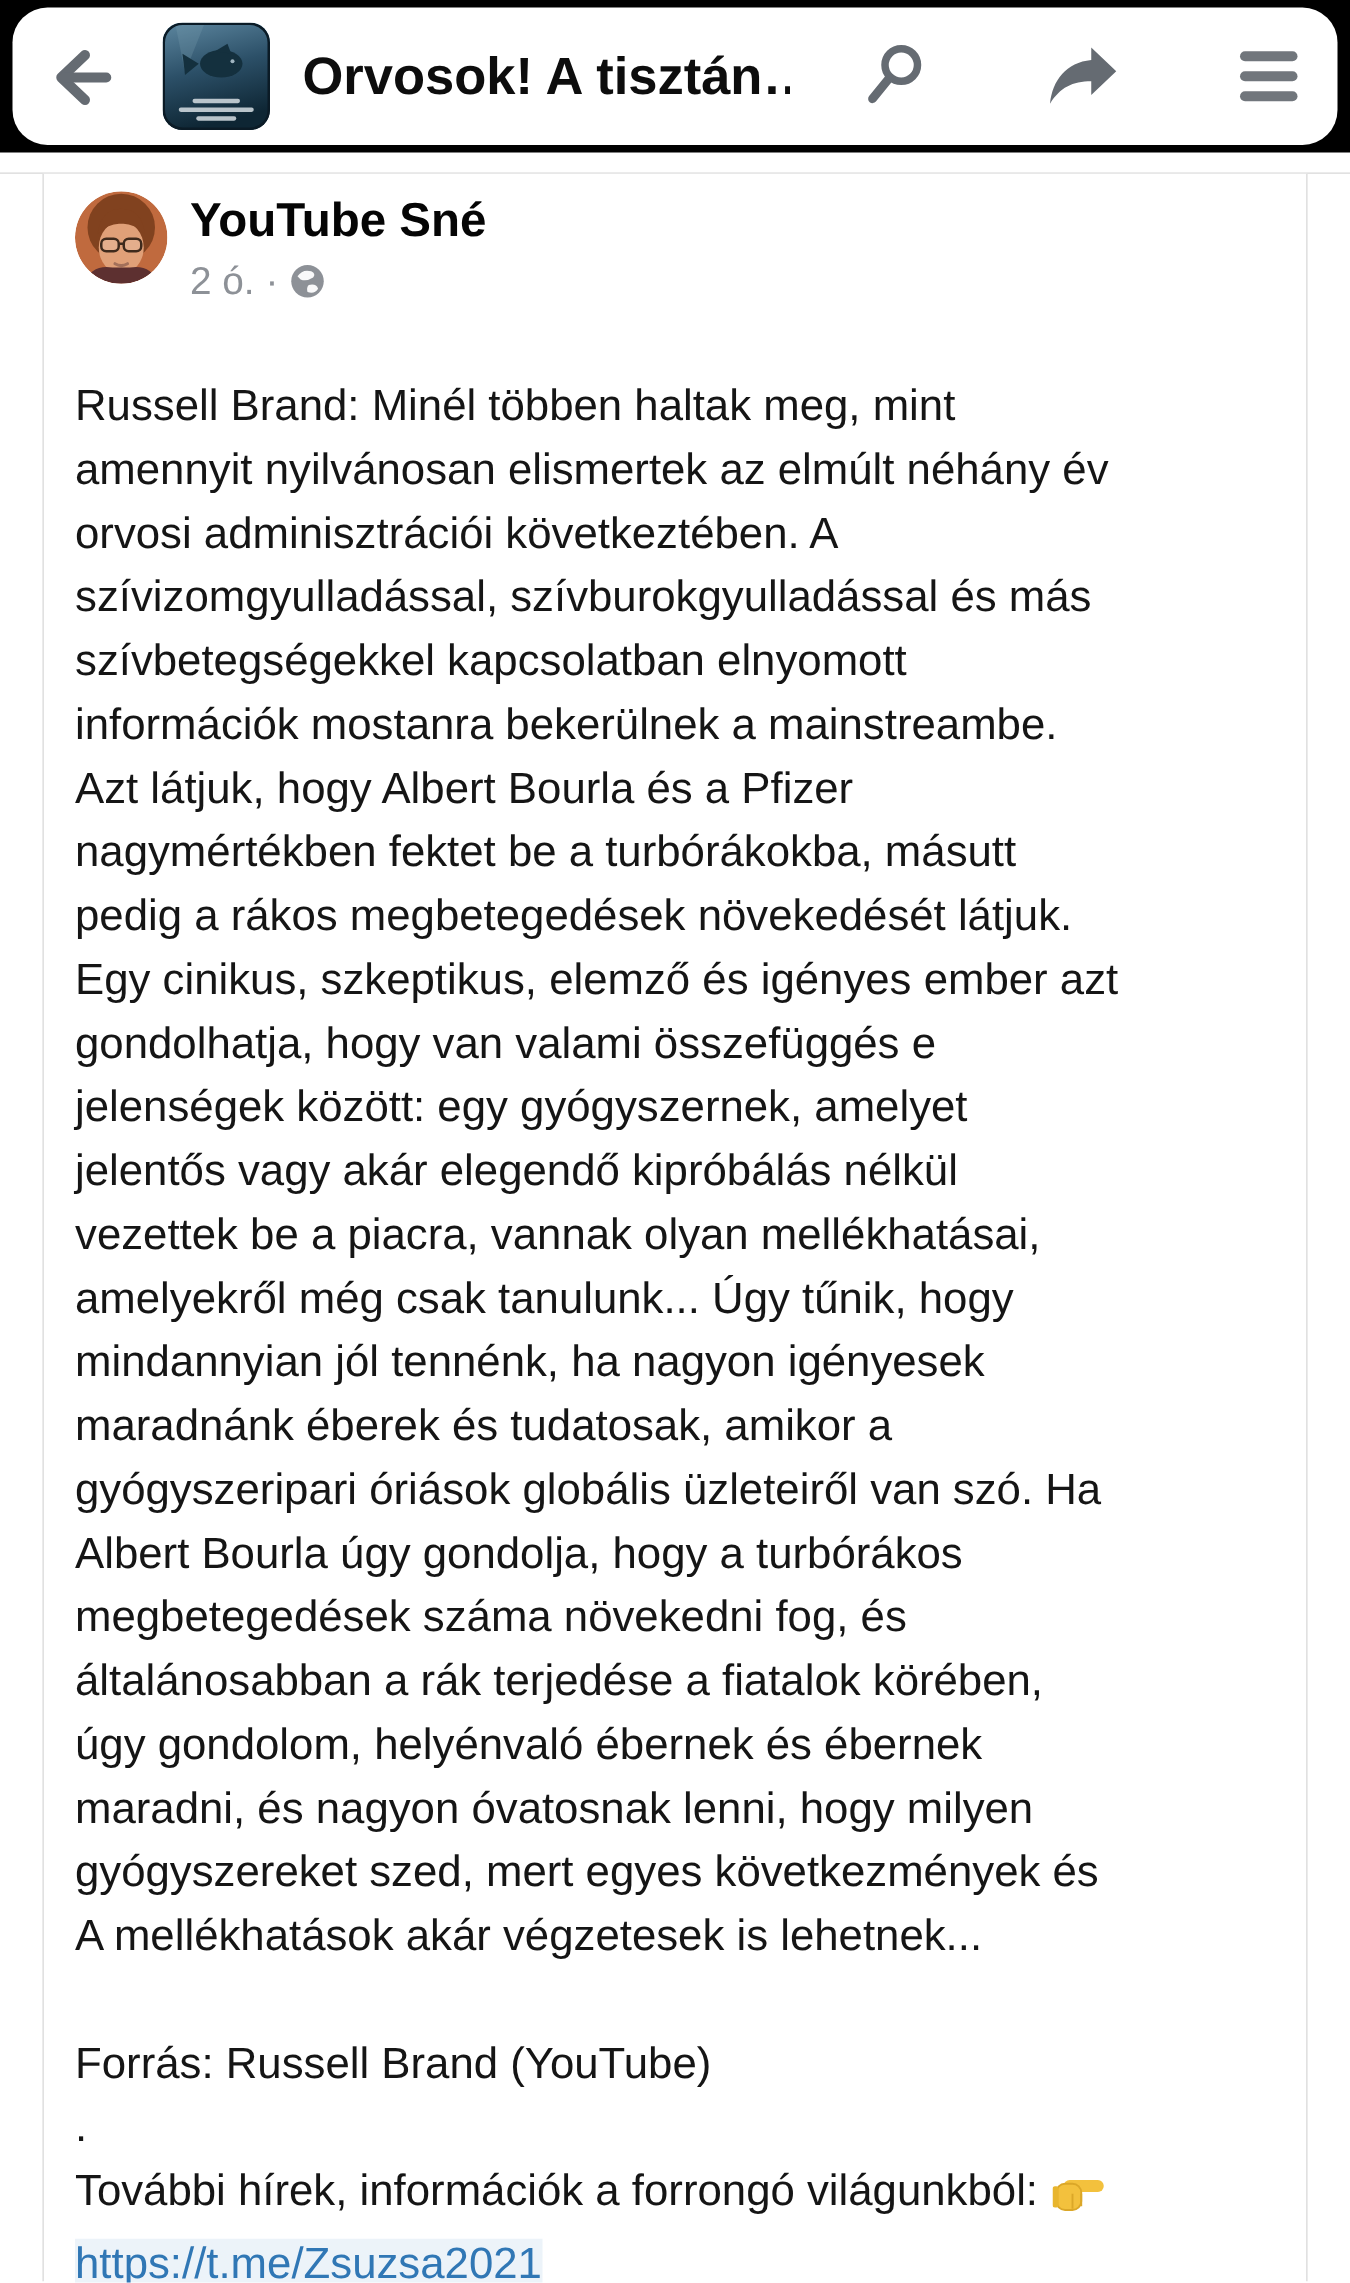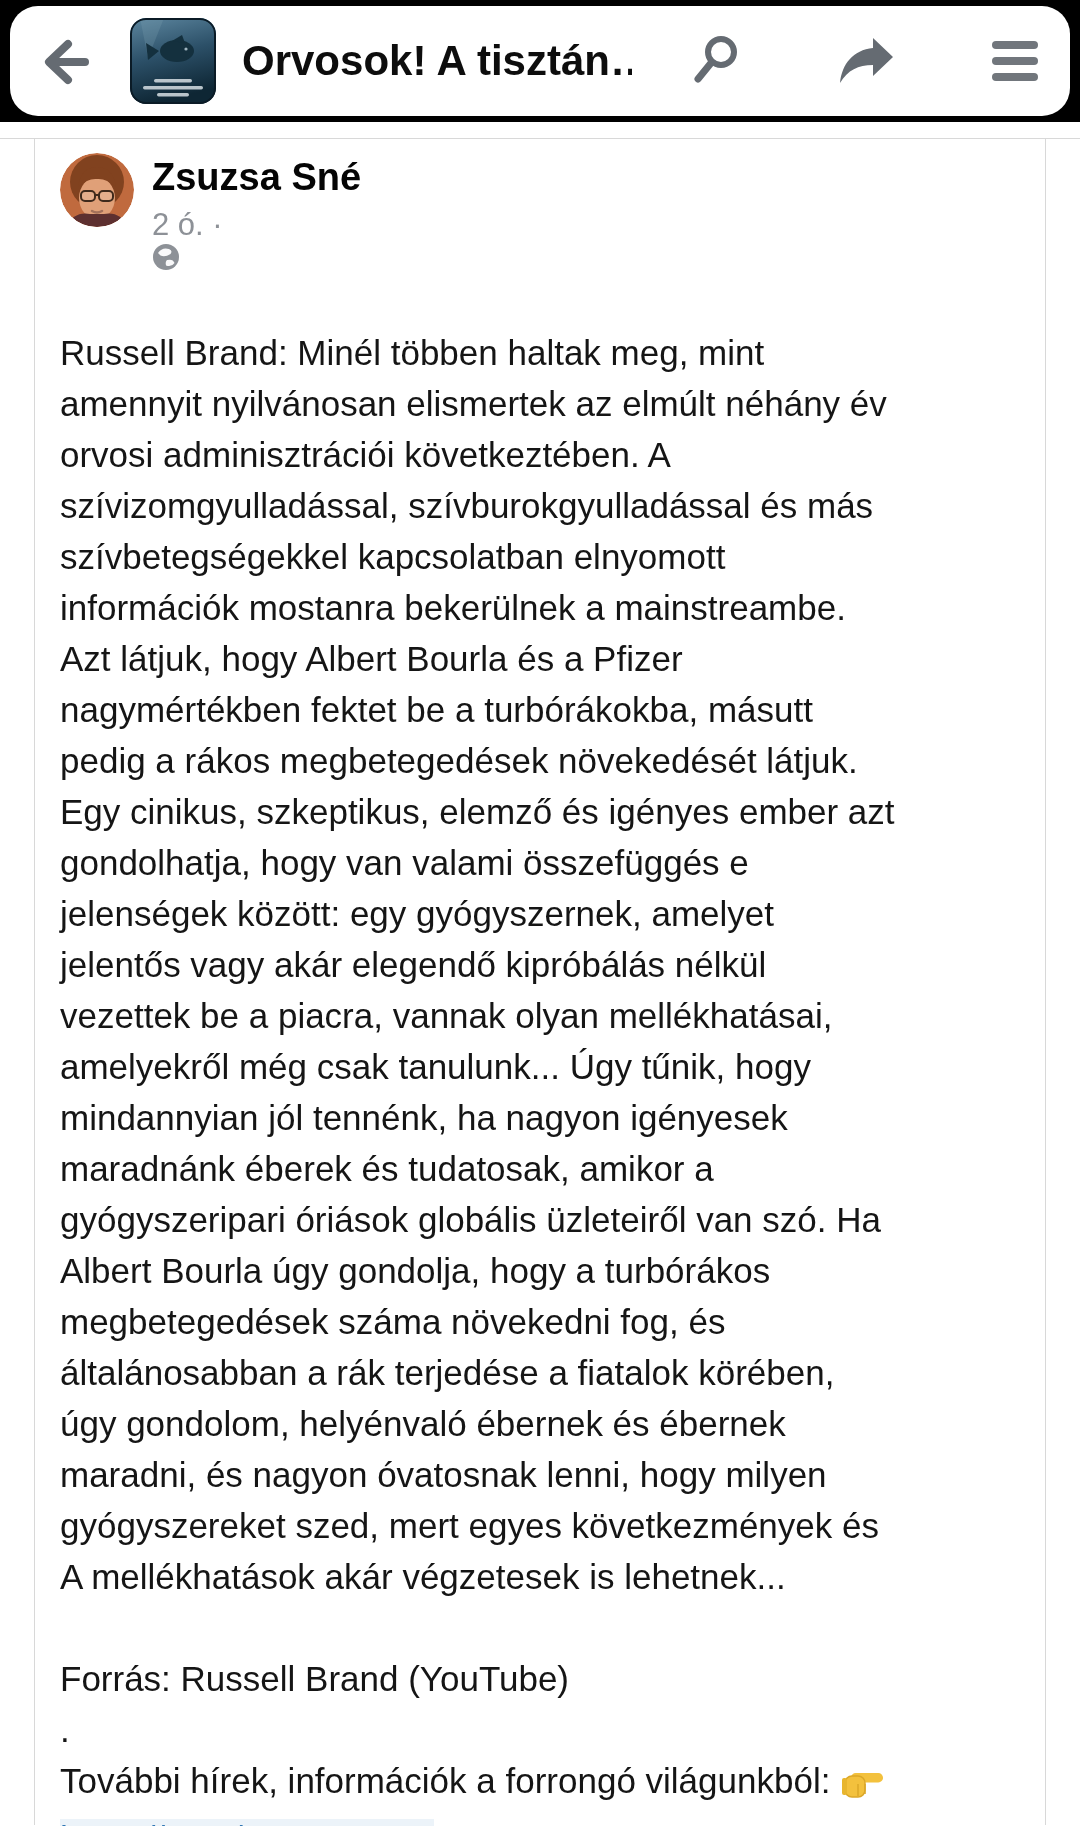--- a/index.html
+++ b/index.html
@@ -42,21 +42,21 @@
     margin:0 34px;height:1686px;box-sizing:border-box;
     border-left:1px solid #d8d8d8;border-right:1px solid #d8d8d8;
     background:#ffffff;padding:14px 0 0 25px;
   }
 
   
   .post-header{display:flex;align-items:flex-start;}
   .avatar{width:74px;height:74px;border-radius:50%;overflow:hidden;flex:0 0 auto;cursor:pointer;}
   .author-block{margin-left:18px;padding-top:2px;}
   .author{font-size:38px;font-weight:bold;color:#050505;line-height:44px;cursor:pointer;}
-  .meta{display:flex;margin-top:8px;flex-direction:column;}
+  .meta{display:flex;align-items:center;margin-top:8px;}
   .meta-text{font-size:31px;color:#8d9197;margin-right:9px;}
   .globe{width:28px;height:28px;}
 
   
   .post-text{
     margin-top:56px;font-size:35px;line-height:51px;color:#151515;
     white-space:pre;letter-spacing:0px;
   }
   .hand{display:inline-block;vertical-align:-7px;margin-left:2px;}
   .tg-link{
@@ -147,21 +147,21 @@
             <path d="M18 34 Q21 14 37 14 Q53 14 56 34 Q46 25 37 26 Q28 25 18 34 Z" fill="#81421f"></path>
             <rect x="21" y="38" width="14" height="10" rx="4" fill="rgba(255,255,255,0.15)" stroke="#3f2a1c" stroke-width="2"></rect>
             <rect x="39" y="38" width="14" height="10" rx="4" fill="rgba(255,255,255,0.15)" stroke="#3f2a1c" stroke-width="2"></rect>
             <line x1="35" y1="42" x2="39" y2="42" stroke="#3f2a1c" stroke-width="2"></line>
             <path d="M32 58 Q37 61 42 58" fill="none" stroke="#a3705a" stroke-width="2.5" stroke-linecap="round"></path>
             <path d="M6 74 Q14 58 30 61 L44 61 Q60 58 68 74 Z" fill="#5d3030"></path>
           </g>
         </svg>
       </div>
       <div class="author-block">
-        <div class="author">Zsuzsa Sné</div>
+        <div class="author">YouTube Sné</div>
         <div class="meta">
           <span class="meta-text">2 ó. ·</span>
           <svg class="globe" viewBox="0 0 28 28">
             <circle cx="14" cy="14" r="13" fill="#8d9197"></circle>
             <path d="M6 10 Q10 4 17 6 Q21 8 18.5 11 Q13 14.5 8.5 12.5 Z" fill="#ffffff" opacity="0.95"></path>
             <path d="M15 17 Q21 15.5 22.5 20 Q19.5 24.5 14 22.5 Q13 19 15 17 Z" fill="#ffffff" opacity="0.95"></path>
           </svg>
         </div>
       </div>
     </div>

